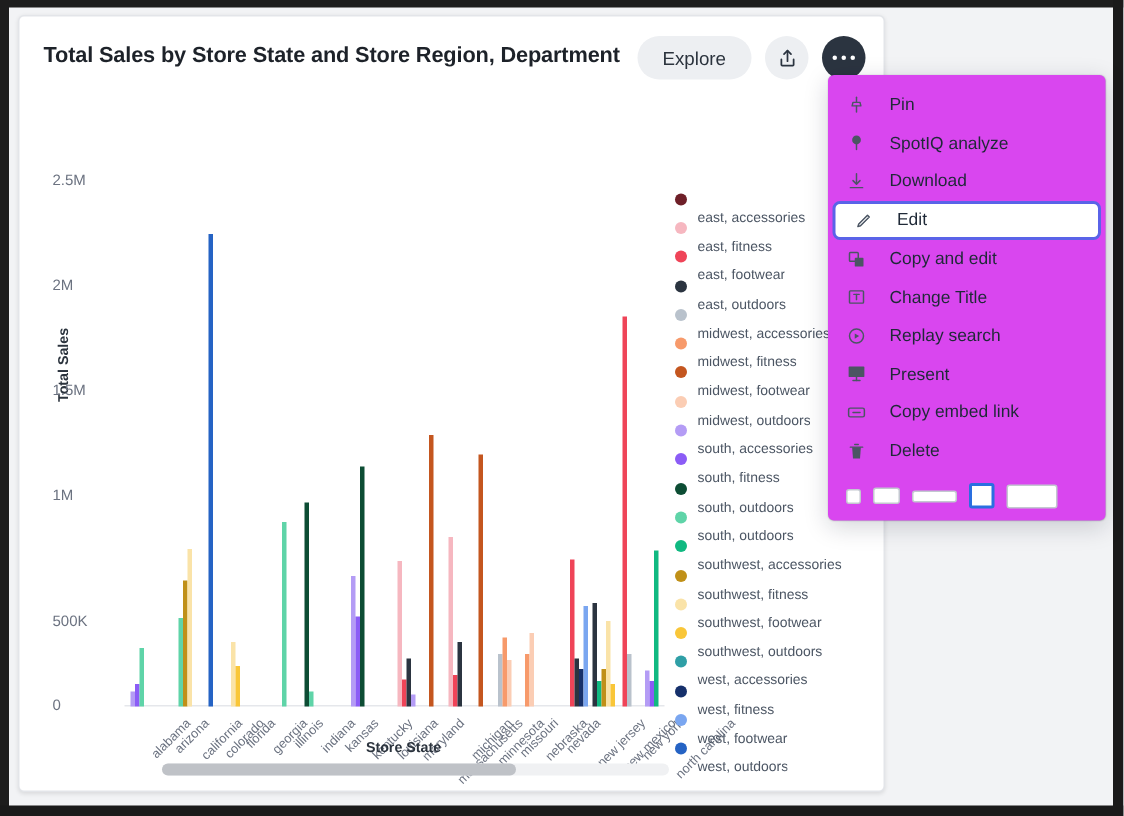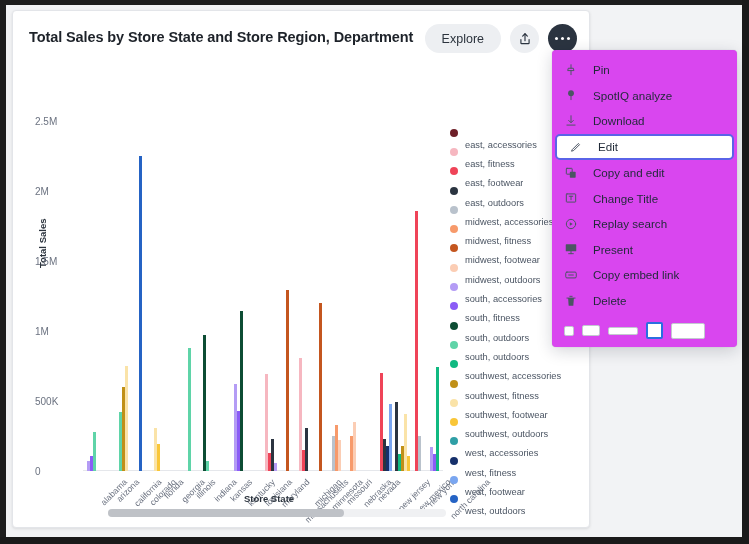--- a/index.html
+++ b/index.html
@@ -313,21 +313,21 @@
               <i></i>
           </span>
         </button>
       </div>
     </div>
 
     <div class="plot-wrap">
       <div class="y-axis-title">Total Sales</div>
       <div class="y-ticks" id="y-ticks">
           <div class="y-tick" style="top: 408px;">0</div>
-          <div class="y-tick" style="top: 338px;">500K</div>
+          <div class="y-tick" style="top: 352px;">500K</div>
           <div class="y-tick" style="top: 268px;">1M</div>
           <div class="y-tick" style="top: 198px;">1.5M</div>
           <div class="y-tick" style="top: 128px;">2M</div>
           <div class="y-tick" style="top: 58px;">2.5M</div>
         </div>
 
       <div class="plot" id="plot">
         <div class="baseline"></div>
       <div class="bar" style="background: rgb(180, 156, 245); width: 3px; height: 9.8px; left: 3.68182px;"></div>
           <div class="bar" style="background: rgb(139, 92, 246); width: 3px; height: 15.4px; left: 6.68182px;"></div>

